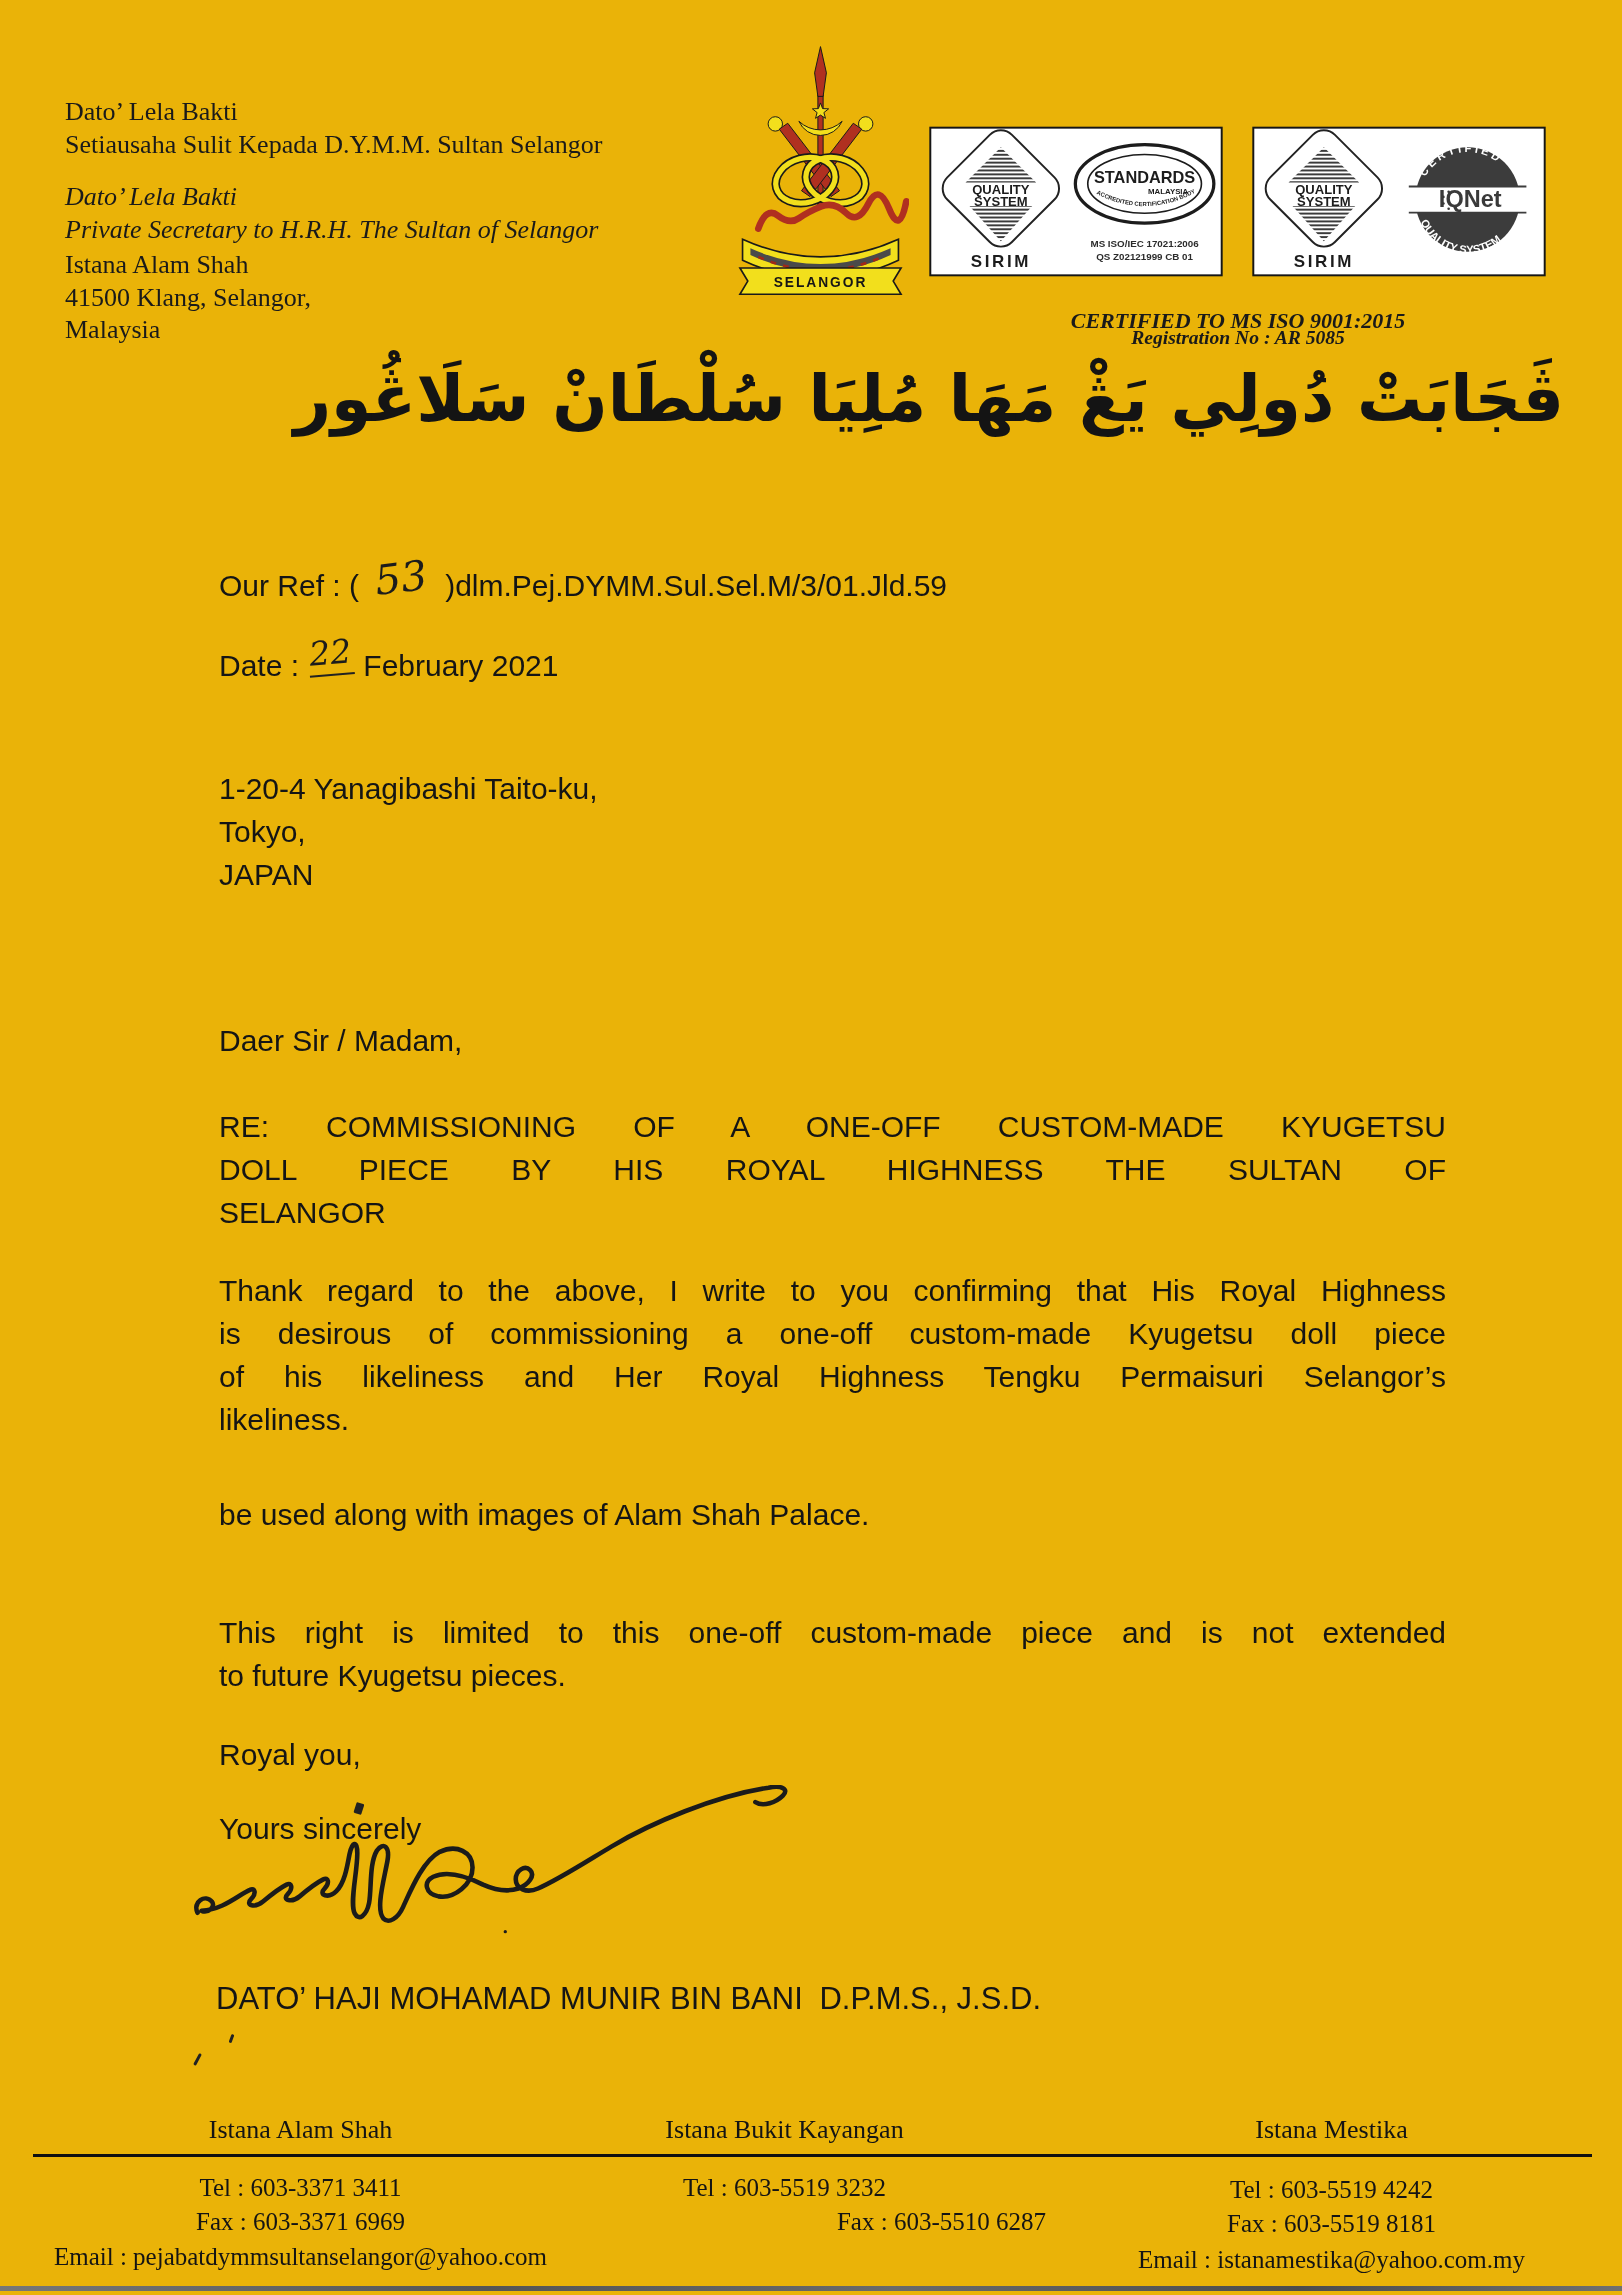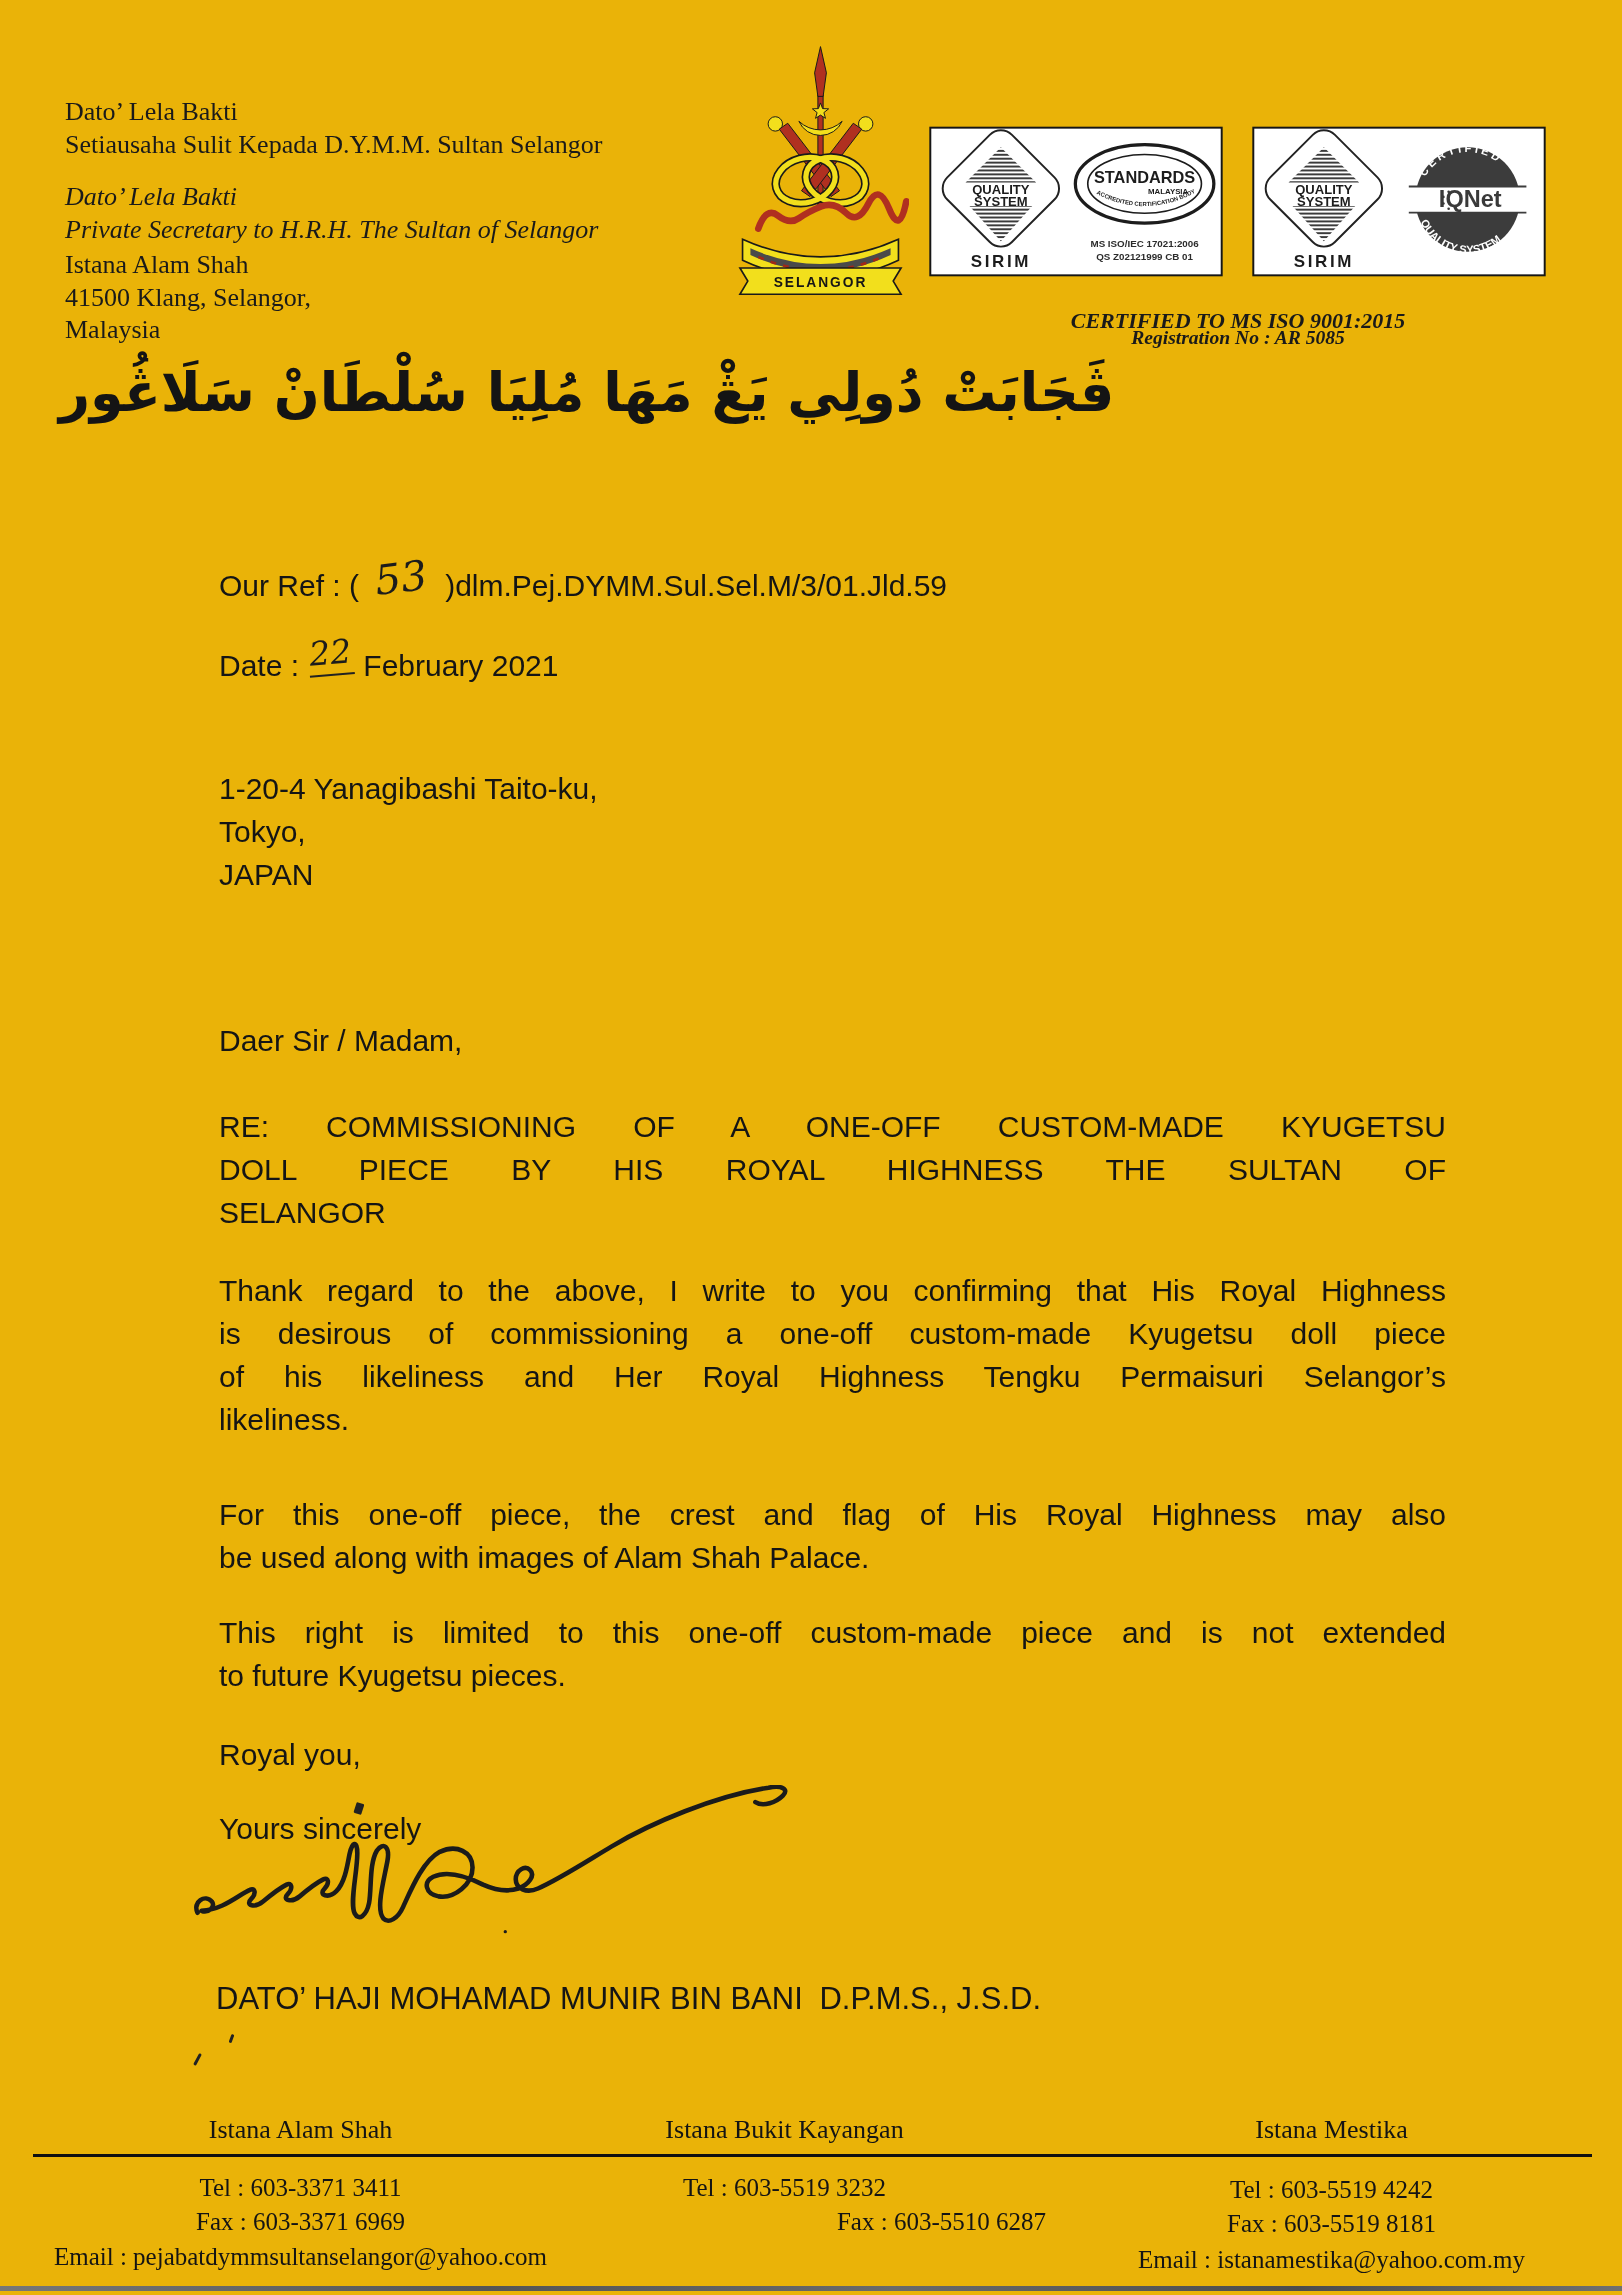--- a/index.html
+++ b/index.html
@@ -5,22 +5,22 @@
   html,body{margin:0;padding:0;background:#e8e8e8;}
   #page{position:relative;width:1623px;height:2295px;background:#eab308;overflow:hidden;
         font-family:"Liberation Sans",sans-serif;color:#111;}
   .abs{position:absolute;}
   
   .lh{font-family:"Liberation Serif",serif;font-size:26px;color:#1a1a1a;white-space:nowrap;}
   .lh.it{font-style:italic;}
   
   .certline{font-family:"Liberation Serif",serif;font-weight:bold;font-style:italic;text-align:center;color:#1a1a1a;}
   
-  .jawi{font-family:"DejaVu Sans",sans-serif;font-weight:bold;font-size:54px;direction:rtl;
-        text-align:left;color:#141414;letter-spacing:1.3px;}
+  .jawi{font-family:"DejaVu Sans",sans-serif;font-weight:bold;font-size:65px;direction:rtl;
+        text-align:right;color:#141414;letter-spacing:1.3px;}
   
   .bt{font-size:30px;line-height:43px;color:#151515;}
   .bold{font-weight:normal;}
   .block{width:1227px;}
   .jl{text-align:justify;text-align-last:justify;}
   .jend{text-align:left;text-align-last:left;}
   .hand{display:inline-block;font-family:"DejaVu Serif",serif;font-style:italic;color:#1c1c1c;}
   .hand53{font-size:41px;transform:rotate(-7deg);margin:0 18.3px 0 15.7px;position:relative;top:-3.9px;}
   .hand22{font-size:33px;transform:rotate(-5deg);margin:0 10.5px 0 9.2px;position:relative;top:-11.8px;
           border-bottom:2px solid #222;padding:0 1.3px 0 1.3px;}
@@ -166,21 +166,20 @@
   </div>
 
   <div class="abs bt block" style="left:219px;top:1269px;">
     <div class="jl">Thank regard to the above, I write to you confirming that His Royal Highness</div>
     <div class="jl">is desirous of commissioning a one-off custom-made Kyugetsu doll piece</div>
     <div class="jl">of his likeliness and Her Royal Highness Tengku Permaisuri Selangor’s</div>
     <div class="jend">likeliness.</div>
   </div>
 
   <div class="abs bt block" style="left:219px;top:1493px;">
-    <div class="jl">For this one-off piece, the crest and flag of His Royal Highness may also</div>
     <div class="jend">be used along with images of Alam Shah Palace.</div>
   </div>
 
   <div class="abs bt block" style="left:219px;top:1611px;">
     <div class="jl">This right is limited to this one-off custom-made piece and is not extended</div>
     <div class="jend">to future Kyugetsu pieces.</div>
   </div>
 
   <div class="abs bt" style="left:219px;top:1733px;">Royal you,</div>
   <div class="abs bt" style="left:219px;top:1807px;">Yours sincerely</div>

